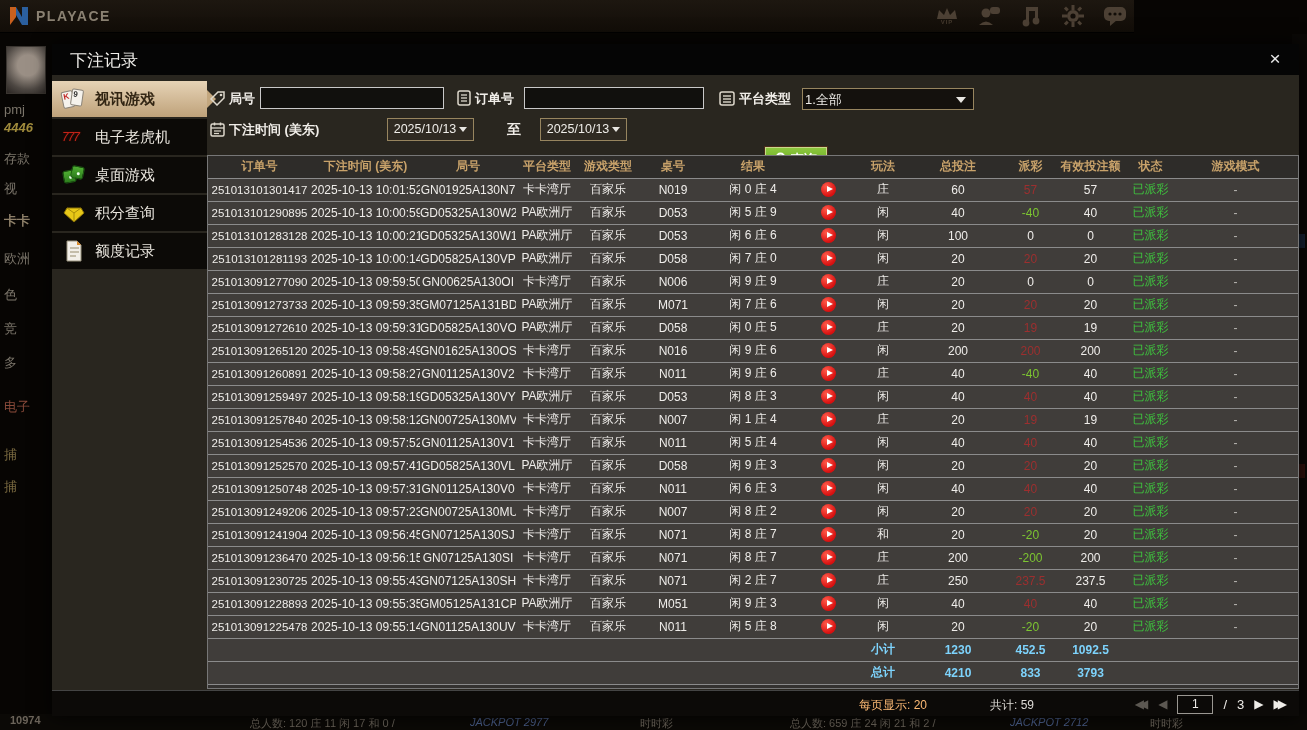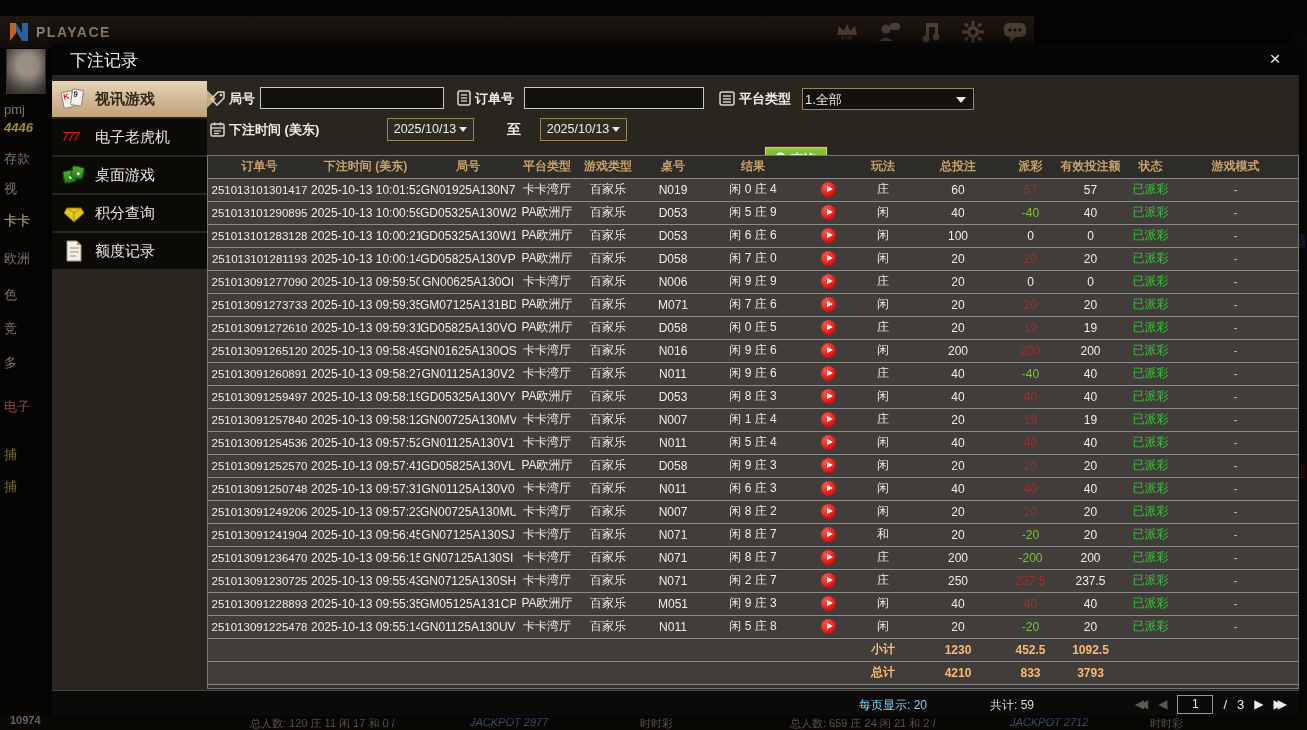--- a/index.html
+++ b/index.html
@@ -1,20 +1,20 @@
 <!DOCTYPE html>
 <html><head>
 <meta charset="utf-8">
 <style>
   * { margin:0; padding:0; box-sizing:border-box; }
   html,body { width:1307px; height:730px; overflow:hidden; background:#070503; }
   body { font-family:"Liberation Sans","DejaVu Sans",sans-serif; color:#e8e6e2; position:relative; }
 
   
-  .topbar { position:absolute; left:0; top:16px; width:1034px; height:33px;
+  .topbar { position:absolute; left:0; top:0; width:1134px; height:33px;
             background:linear-gradient(#1d1710,#120d08); border-bottom:1px solid #000; z-index:5; }
   .brand { position:absolute; left:8px; top:5px; display:flex; align-items:center; gap:6px; }
   .brand-mark { width:22px; height:22px; position:relative; }
   .brand-text { font-size:14px; font-weight:bold; letter-spacing:1.5px; color:#8a8172; }
   .top-icons { position:absolute; right:6px; top:3px; display:flex; gap:16px; align-items:center; }
   .top-ico { width:26px; height:26px; display:flex; flex-direction:column; align-items:center; justify-content:center; color:#4c4034; }
   .top-ico svg { display:block; }
   .vip-label { font-size:6px; color:#453a2e; font-weight:bold; letter-spacing:1px; margin-top:-2px; }
 
   
@@ -94,25 +94,25 @@
   col.c11{width:45px} col.c12{width:75px} col.c13{width:45px} col.c14{width:125px}
   thead td { height:22px; background:#2e2c29; color:#c8a26a; font-weight:bold; font-size:12px; text-align:center; border-bottom:1px solid #8b8b8b; }
   tbody td { height:23px; background:#403d3a; color:#efedea; font-size:12px; text-align:center;
              border-bottom:1px solid #8b8b8b; white-space:nowrap; overflow:hidden; }
   td.order { font-size:11.5px; }
   .pay-pos { color:#9c2f2f; } .pay-neg { color:#7cc531; } .pay-zero { color:#efedea; }
   td.status { color:#3ec43e; }
   td.mode { color:#b9b6b2; }
   .play-icon { display:inline-block; width:15px; height:15px; border-radius:50%; background:radial-gradient(circle at 35% 30%, #ff5a4a, #d80f0f 70%); position:relative; cursor:pointer; vertical-align:middle; }
   .play-icon::after { content:""; position:absolute; left:6px; top:4px; border-top:3.5px solid transparent; border-bottom:3.5px solid transparent; border-left:6px solid #fff; }
-  tr.summary td { color:#fdba74; font-weight:bold; }
+  tr.summary td { color:#7dd3fc; font-weight:bold; }
 
   
   .modal-footer { position:absolute; left:0; top:646px; width:100%; height:26px; background:#0c0a08; border-top:1px solid #444; }
-  .pp-label { position:absolute; left:807px; top:6px; font-size:12px; color:#7dd3fc; }
+  .pp-label { position:absolute; left:807px; top:6px; font-size:12px; color:#fdba74; }
   .tot-label { position:absolute; left:938px; top:6px; font-size:12px; color:#dddad5; }
   .pager { position:absolute; right:12px; top:3px; display:flex; align-items:center; gap:10px; }
   .pg-arrow { font-size:12px; color:#efede9; cursor:pointer; line-height:20px; }
   .pg-arrow.dim { color:#5c5852; }
   .pg-arrow.dbl { letter-spacing:-5px; padding-right:5px; }
   .pg-input { width:36px; height:19px; background:#0c0a08; border:1px solid #9a9792; color:#efede9; font-size:12px; text-align:center; }
   .pg-sep, .pg-total { font-size:13px; color:#efede9; }
 </style>
 </head>
 <body>

